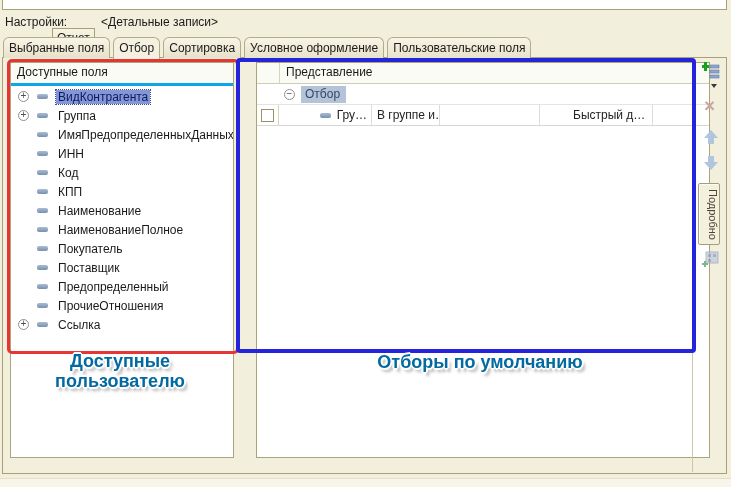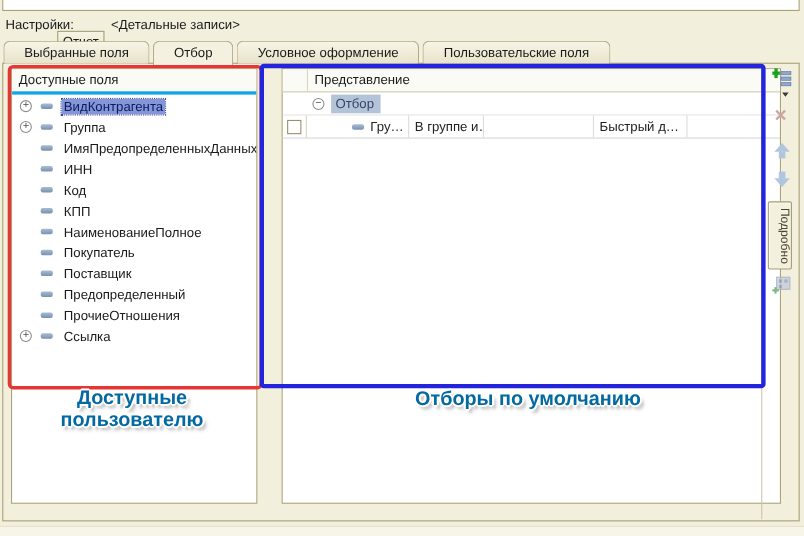--- a/index.html
+++ b/index.html
@@ -9,21 +9,21 @@
   .top-strip{position:absolute;left:2px;top:-10px;width:723px;height:18px;background:#fff;
              border:1px solid #A9A175;}
 
   .settings-label{position:absolute;left:5px;top:15px;}
   .report-button{position:absolute;left:52px;top:28px;min-width:42px;height:21px;box-sizing:border-box;
                  background:linear-gradient(#F7F4E4,#E9E4CE);border:1px solid #A59E78;
                  text-align:center;line-height:19px;padding:0 4px;}
   .report-name{position:absolute;left:101px;top:15px;}
 
   .tab-bar{position:absolute;left:3px;top:37px;height:21px;display:flex;gap:3px;z-index:6;}
-  .tab{padding:0 18px;line-height:20px;height:20px;background:linear-gradient(#F8F5E6,#E7E2CA);
+  .tab{padding:0 5px;line-height:20px;height:20px;background:linear-gradient(#F8F5E6,#E7E2CA);
        border:1px solid #B3AC89;border-bottom:none;border-radius:6px 6px 0 0;white-space:nowrap;}
   .tab.active{background:#F4F1E0;height:23px;z-index:7;}
 
   .frame{position:absolute;left:2px;top:57px;width:723px;height:415px;border:1px solid #A9A175;
          box-sizing:content-box;}
 
   .panel{position:absolute;background:#fff;border:1px solid #ABA478;box-sizing:border-box;}
   .left-panel{left:10px;top:62px;width:224px;height:396px;}
   .right-panel{left:256px;top:62px;width:454px;height:396px;}
 
@@ -49,21 +49,21 @@
   .group-row .expander{margin-right:6px;}
   .group-label{background:#B5C3D8;color:#33476B;padding:1px 6px 2px 4px;}
   .filter-row{height:20px;display:flex;border-bottom:1px solid #D8D8D8;}
   .fcell{border-right:1px solid #DCDCDC;display:flex;align-items:center;box-sizing:border-box;
          white-space:nowrap;overflow:hidden;color:#222;}
   .fcell.c1{width:22px;justify-content:center;border-right-color:#D8D4C0;}
   .fcell.c2{width:93px;justify-content:flex-end;padding-right:4px;}
   .fcell.c2 .dash-icon{margin-right:6px;}
   .fcell.c3{width:68px;padding-left:5px;}
   .fcell.c4{width:100px;}
-  .fcell.c5{width:85px;padding-left:5px;}
+  .fcell.c5{width:85px;padding-left:5px;margin-left:28px;}
   .fcell.c6{flex:1;border-right:none;}
   .checkbox{width:13px;height:13px;background:#fff;border:1px solid #99916A;box-sizing:border-box;}
 
   .red-box{position:absolute;left:7px;top:59px;width:226px;height:289px;border:3px solid #E53535;
            border-radius:5px;z-index:20;}
   .blue-box{position:absolute;left:236px;top:58px;width:452px;height:287px;border:4px solid #2424DC;
             border-radius:4px;z-index:20;}
 
   .annot{position:absolute;z-index:21;font-weight:bold;font-size:18px;color:#0369a1;
          text-align:center;line-height:20px;
@@ -104,20 +104,21 @@
 
   <div class="top-strip"></div>
 
   <span class="settings-label">Настройки:</span>
   <div class="report-button">Отчет</div>
   <span class="report-name">&lt;Детальные записи&gt;</span>
 
   <div class="tab-bar">
       <div class="tab">Выбранные поля</div>
       <div class="tab active">Отбор</div>
+      <div class="tab">Сортировка</div>
       <div class="tab">Условное оформление</div>
       <div class="tab">Пользовательские поля</div>
     </div>
 
   <div class="frame"></div>
 
   <div class="panel left-panel">
     <div class="panel-header">Доступные поля</div>
     <div class="tree">
         <div class="tree-row">
@@ -142,20 +143,25 @@
         </div>
         <div class="tree-row">
           <span class="expander hidden">+</span>
           <span class="dash-icon"></span>
           <span class="tree-label">Код</span>
         </div>
         <div class="tree-row">
           <span class="expander hidden">+</span>
           <span class="dash-icon"></span>
           <span class="tree-label">КПП</span>
+        </div>
+        <div class="tree-row">
+          <span class="expander hidden">+</span>
+          <span class="dash-icon"></span>
+          <span class="tree-label">Наименование</span>
         </div>
         <div class="tree-row">
           <span class="expander hidden">+</span>
           <span class="dash-icon"></span>
           <span class="tree-label">НаименованиеПолное</span>
         </div>
         <div class="tree-row">
           <span class="expander hidden">+</span>
           <span class="dash-icon"></span>
           <span class="tree-label">Покупатель</span>

